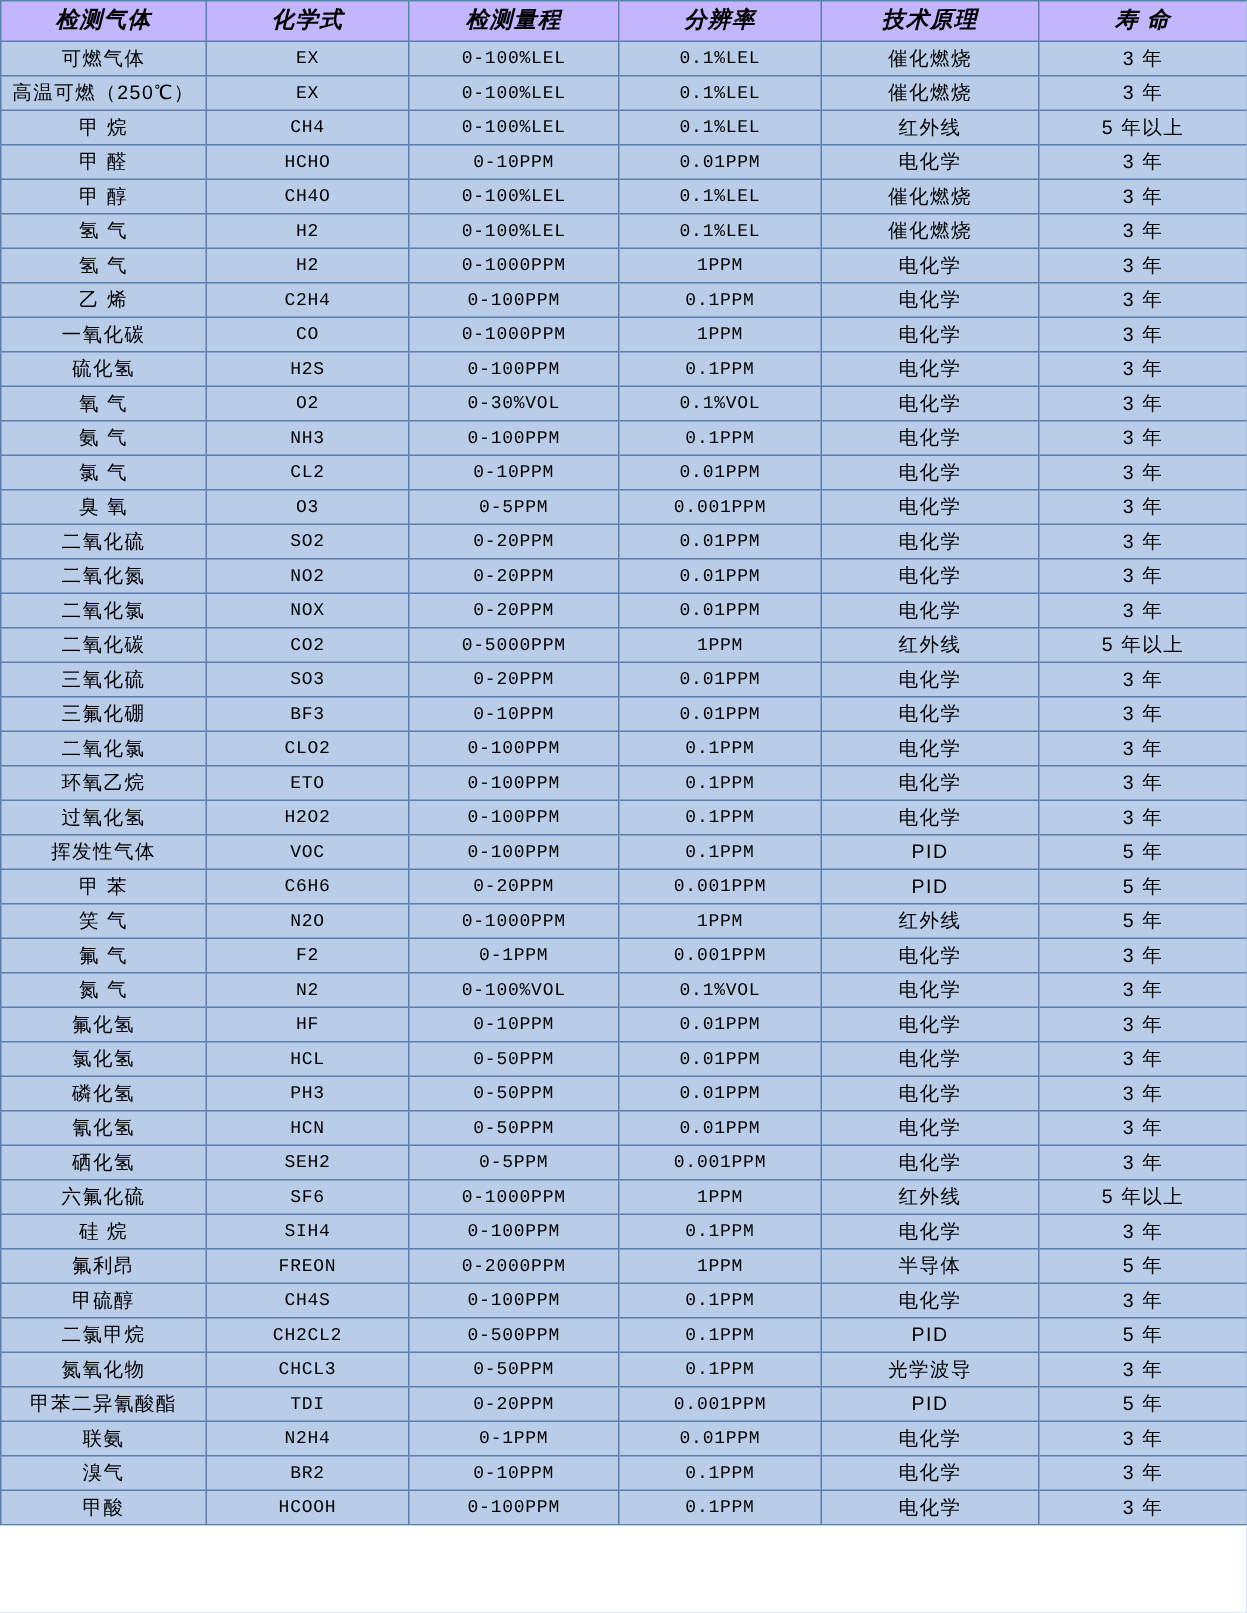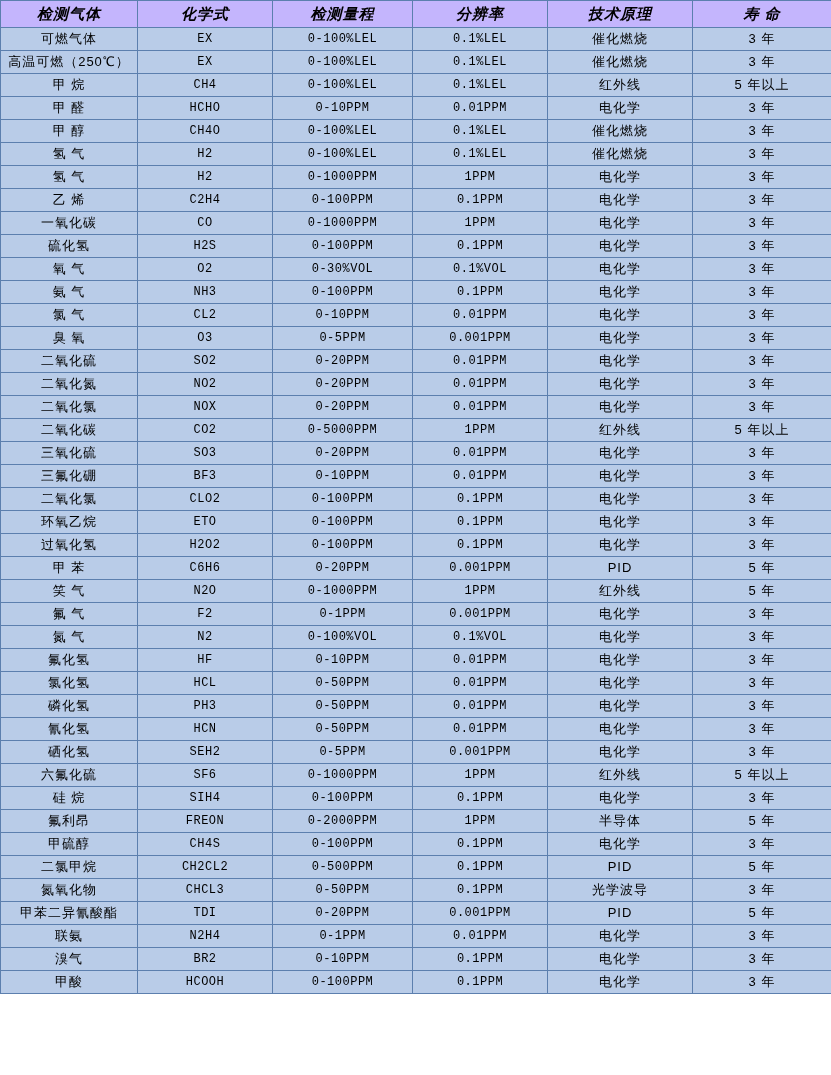--- a/index.html
+++ b/index.html
@@ -267,20 +267,28 @@
         </tr>
         <tr>
           <td class="cn">过氧化氢</td>
           <td class="mono">H2O2</td>
           <td class="mono">0-100PPM</td>
           <td class="mono">0.1PPM</td>
           <td class="cn">电化学</td>
           <td class="life">3 年</td>
         </tr>
         <tr>
+          <td class="cn">挥发性气体</td>
+          <td class="mono">VOC</td>
+          <td class="mono">0-100PPM</td>
+          <td class="mono">0.1PPM</td>
+          <td class="cn">PID</td>
+          <td class="life">5 年</td>
+        </tr>
+        <tr>
           <td class="cn">甲 苯</td>
           <td class="mono">C6H6</td>
           <td class="mono">0-20PPM</td>
           <td class="mono">0.001PPM</td>
           <td class="cn">PID</td>
           <td class="life">5 年</td>
         </tr>
         <tr>
           <td class="cn">笑 气</td>
           <td class="mono">N2O</td>

